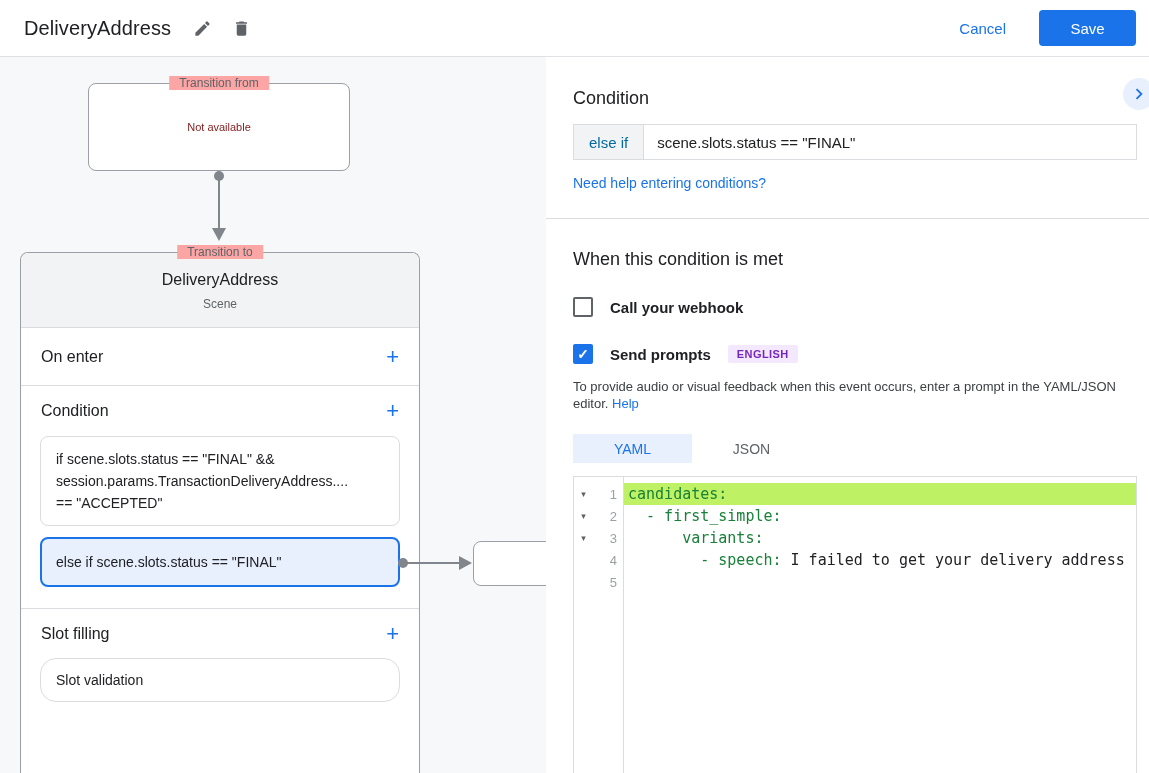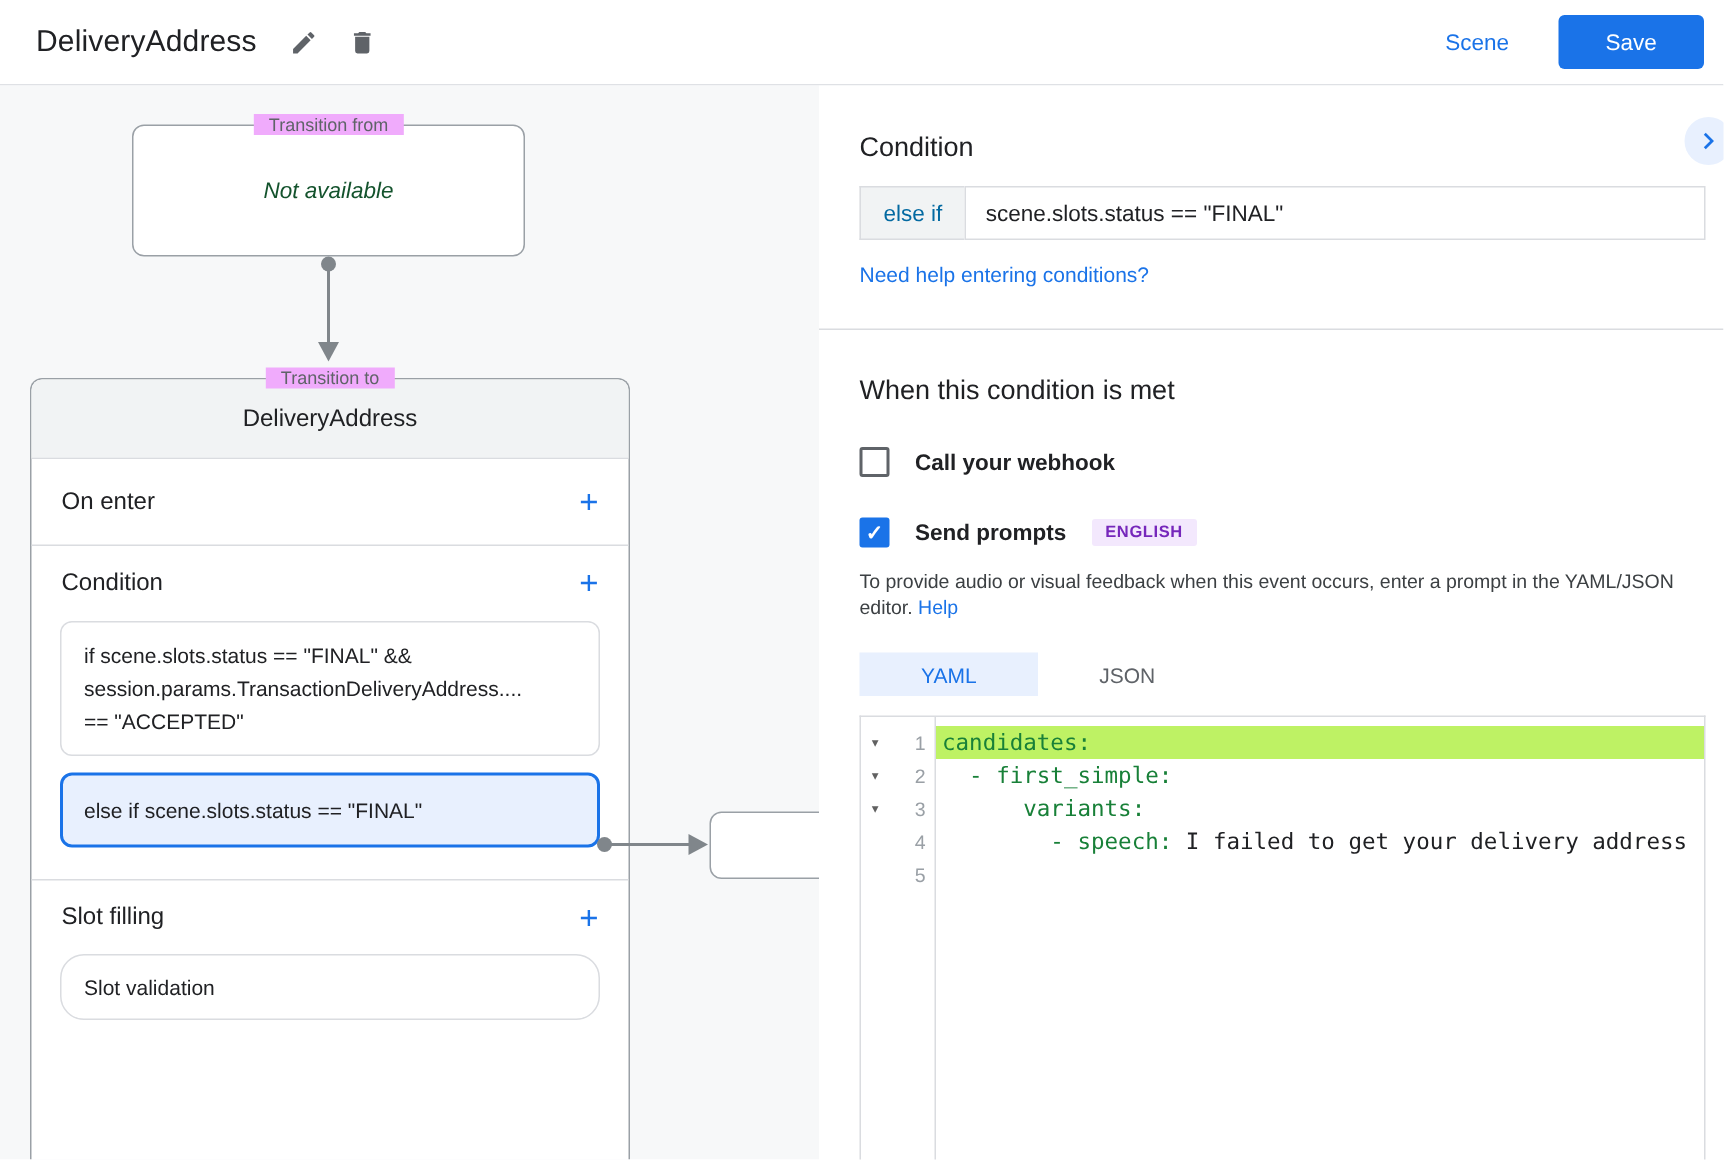--- a/index.html
+++ b/index.html
@@ -21,25 +21,25 @@
                 font-size: 15px; font-weight: 500; cursor: pointer; padding: 8px 12px; }
   .save-btn { background: #1a73e8; color: #fff; border: none; border-radius: 4px;
               font-family: inherit; font-size: 15px; font-weight: 500; cursor: pointer;
               width: 97px; height: 36px; margin-left: 21px; }
 
   .body { flex: 1; display: flex; min-height: 0; }
 
   
   .diagram { width: 546px; flex: none; background: #f7f8f9; position: relative; overflow: hidden; }
   .legend { position: absolute; top: -8px; left: 50%; transform: translateX(-50%);
-            background: #f0abfc; padding: 0 10px; font-size: 12px; color: #5f6368; white-space: nowrap; }
+            background: #fca5a5; padding: 0 10px; font-size: 12px; color: #5f6368; white-space: nowrap; }
   .tfrom-box { position: absolute; left: 88px; top: 26px; width: 262px; height: 88px;
                background: #fff; border: 1px solid #9aa0a6; border-radius: 8px;
                display: flex; align-items: center; justify-content: center; }
-  .tfrom-text { font-size: 15px; color: #14532d; font-style: italic; }
+  .tfrom-text { font-size: 11px; color: #7f1d1d; }
 
   .scene-card { position: absolute; left: 20px; top: 195px; width: 400px; height: 562px;
                 background: #fff; border: 1px solid #9aa0a6; border-bottom: none;
                 border-radius: 8px 8px 0 0; }
   .card-head { background: #f1f3f4; border-radius: 7px 7px 0 0; text-align: center;
                padding: 18px 0 16px; border-bottom: 1px solid #dadce0; }
   .card-title { font-size: 16px; color: #202124; }
   .card-sub { font-size: 12px; color: #5f6368; margin-top: 8px; }
   .card-row { display: flex; justify-content: space-between; align-items: center;
               height: 57px; padding: 0 20px; font-size: 16px; color: #202124; cursor: pointer; }
@@ -116,37 +116,38 @@
       <svg width="19" height="19" viewBox="0 0 24 24">
           <path d="M3 17.25V21h3.75L17.81 9.94l-3.75-3.75L3 17.25zM20.71 7.04a1 1 0 000-1.41l-2.34-2.34a1 1 0 00-1.41 0l-1.83 1.83 3.75 3.75 1.83-1.83z"></path>
         </svg>
     </button>
     <button class="icon-btn trash">
       <svg width="19" height="19" viewBox="0 0 24 24">
           <path d="M6 19a2 2 0 002 2h8a2 2 0 002-2V7H6v12zM19 4h-3.5l-1-1h-5l-1 1H5v2h14V4z"></path>
         </svg>
     </button>
     <div class="topbar-spacer"></div>
-    <button class="cancel-btn">Scene</button>
+    <button class="cancel-btn">Cancel</button>
     <button class="save-btn">Save</button>
   </header>
 
   <div class="body">
 
     <div class="diagram">
 
       <div class="tfrom-box">
         <span class="legend">Transition from</span>
         <span class="tfrom-text">Not available</span>
       </div>
 
       <div class="scene-card">
         <span class="legend">Transition to</span>
         <div class="card-head">
           <div class="card-title">DeliveryAddress</div>
+          <div class="card-sub">Scene</div>
         </div>
 
         <div class="card-row">
           <span>On enter</span>
           <span class="plus">+</span>
         </div>
 
         <div class="card-section">
           <div class="label-row">
             <span>Condition</span>

